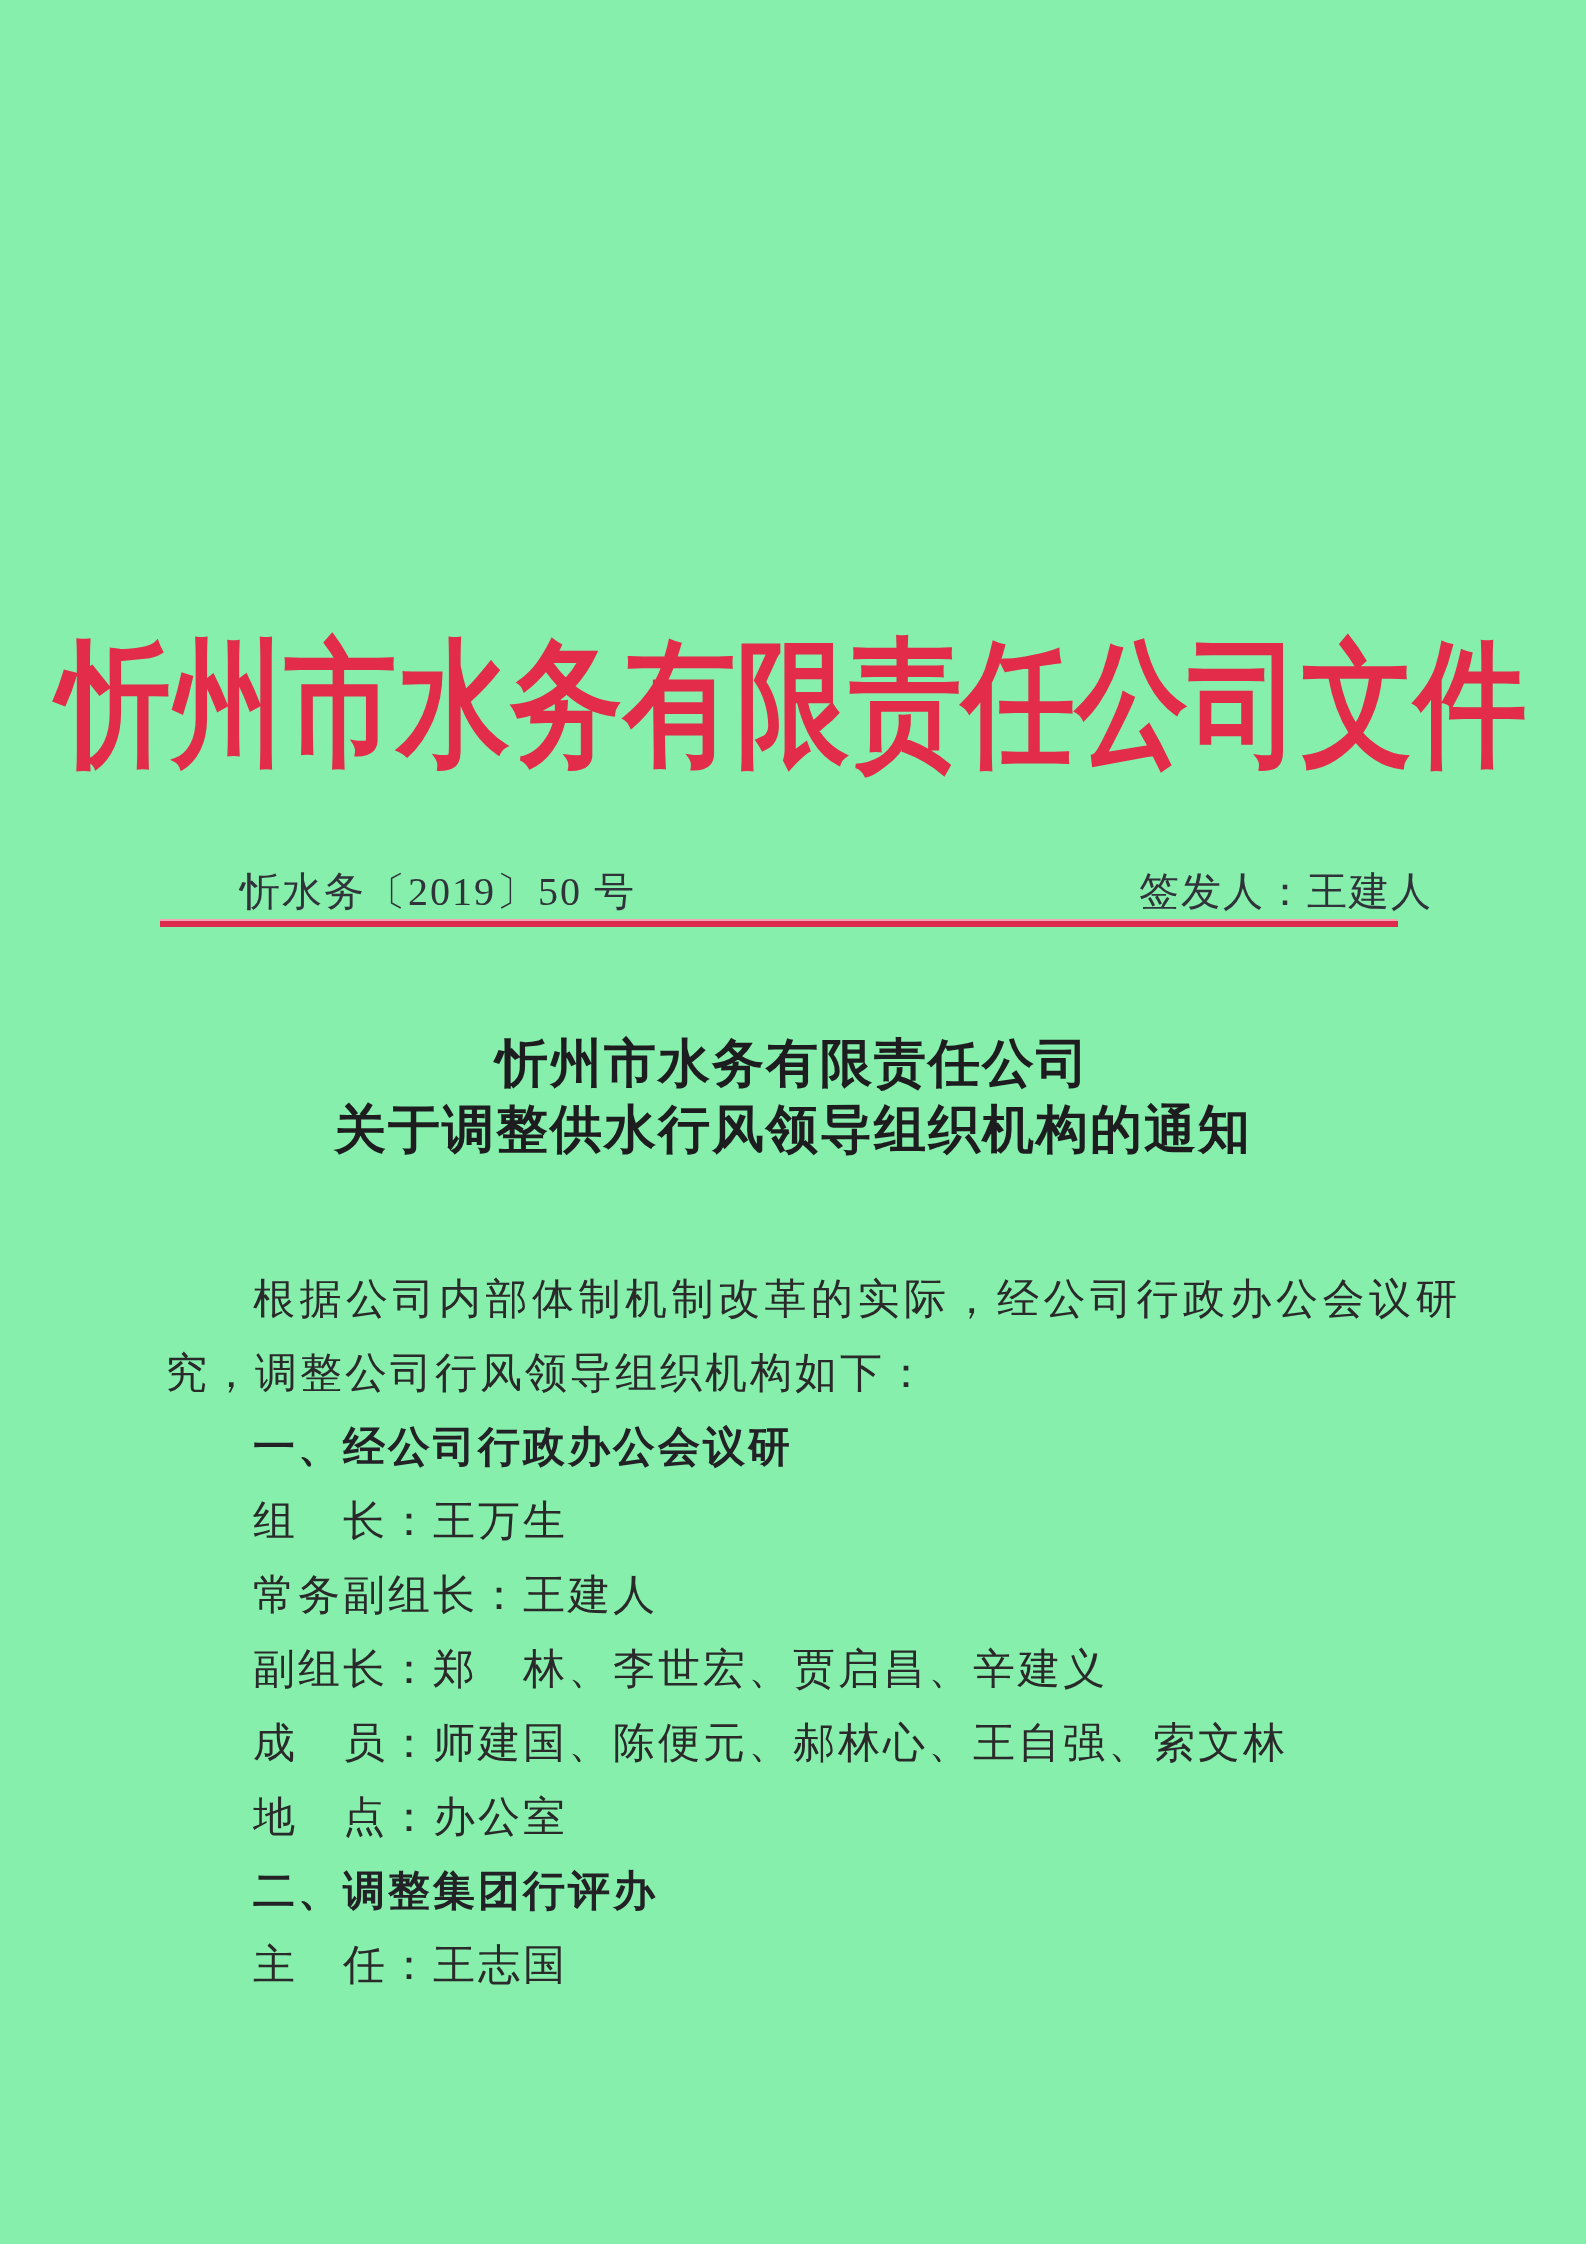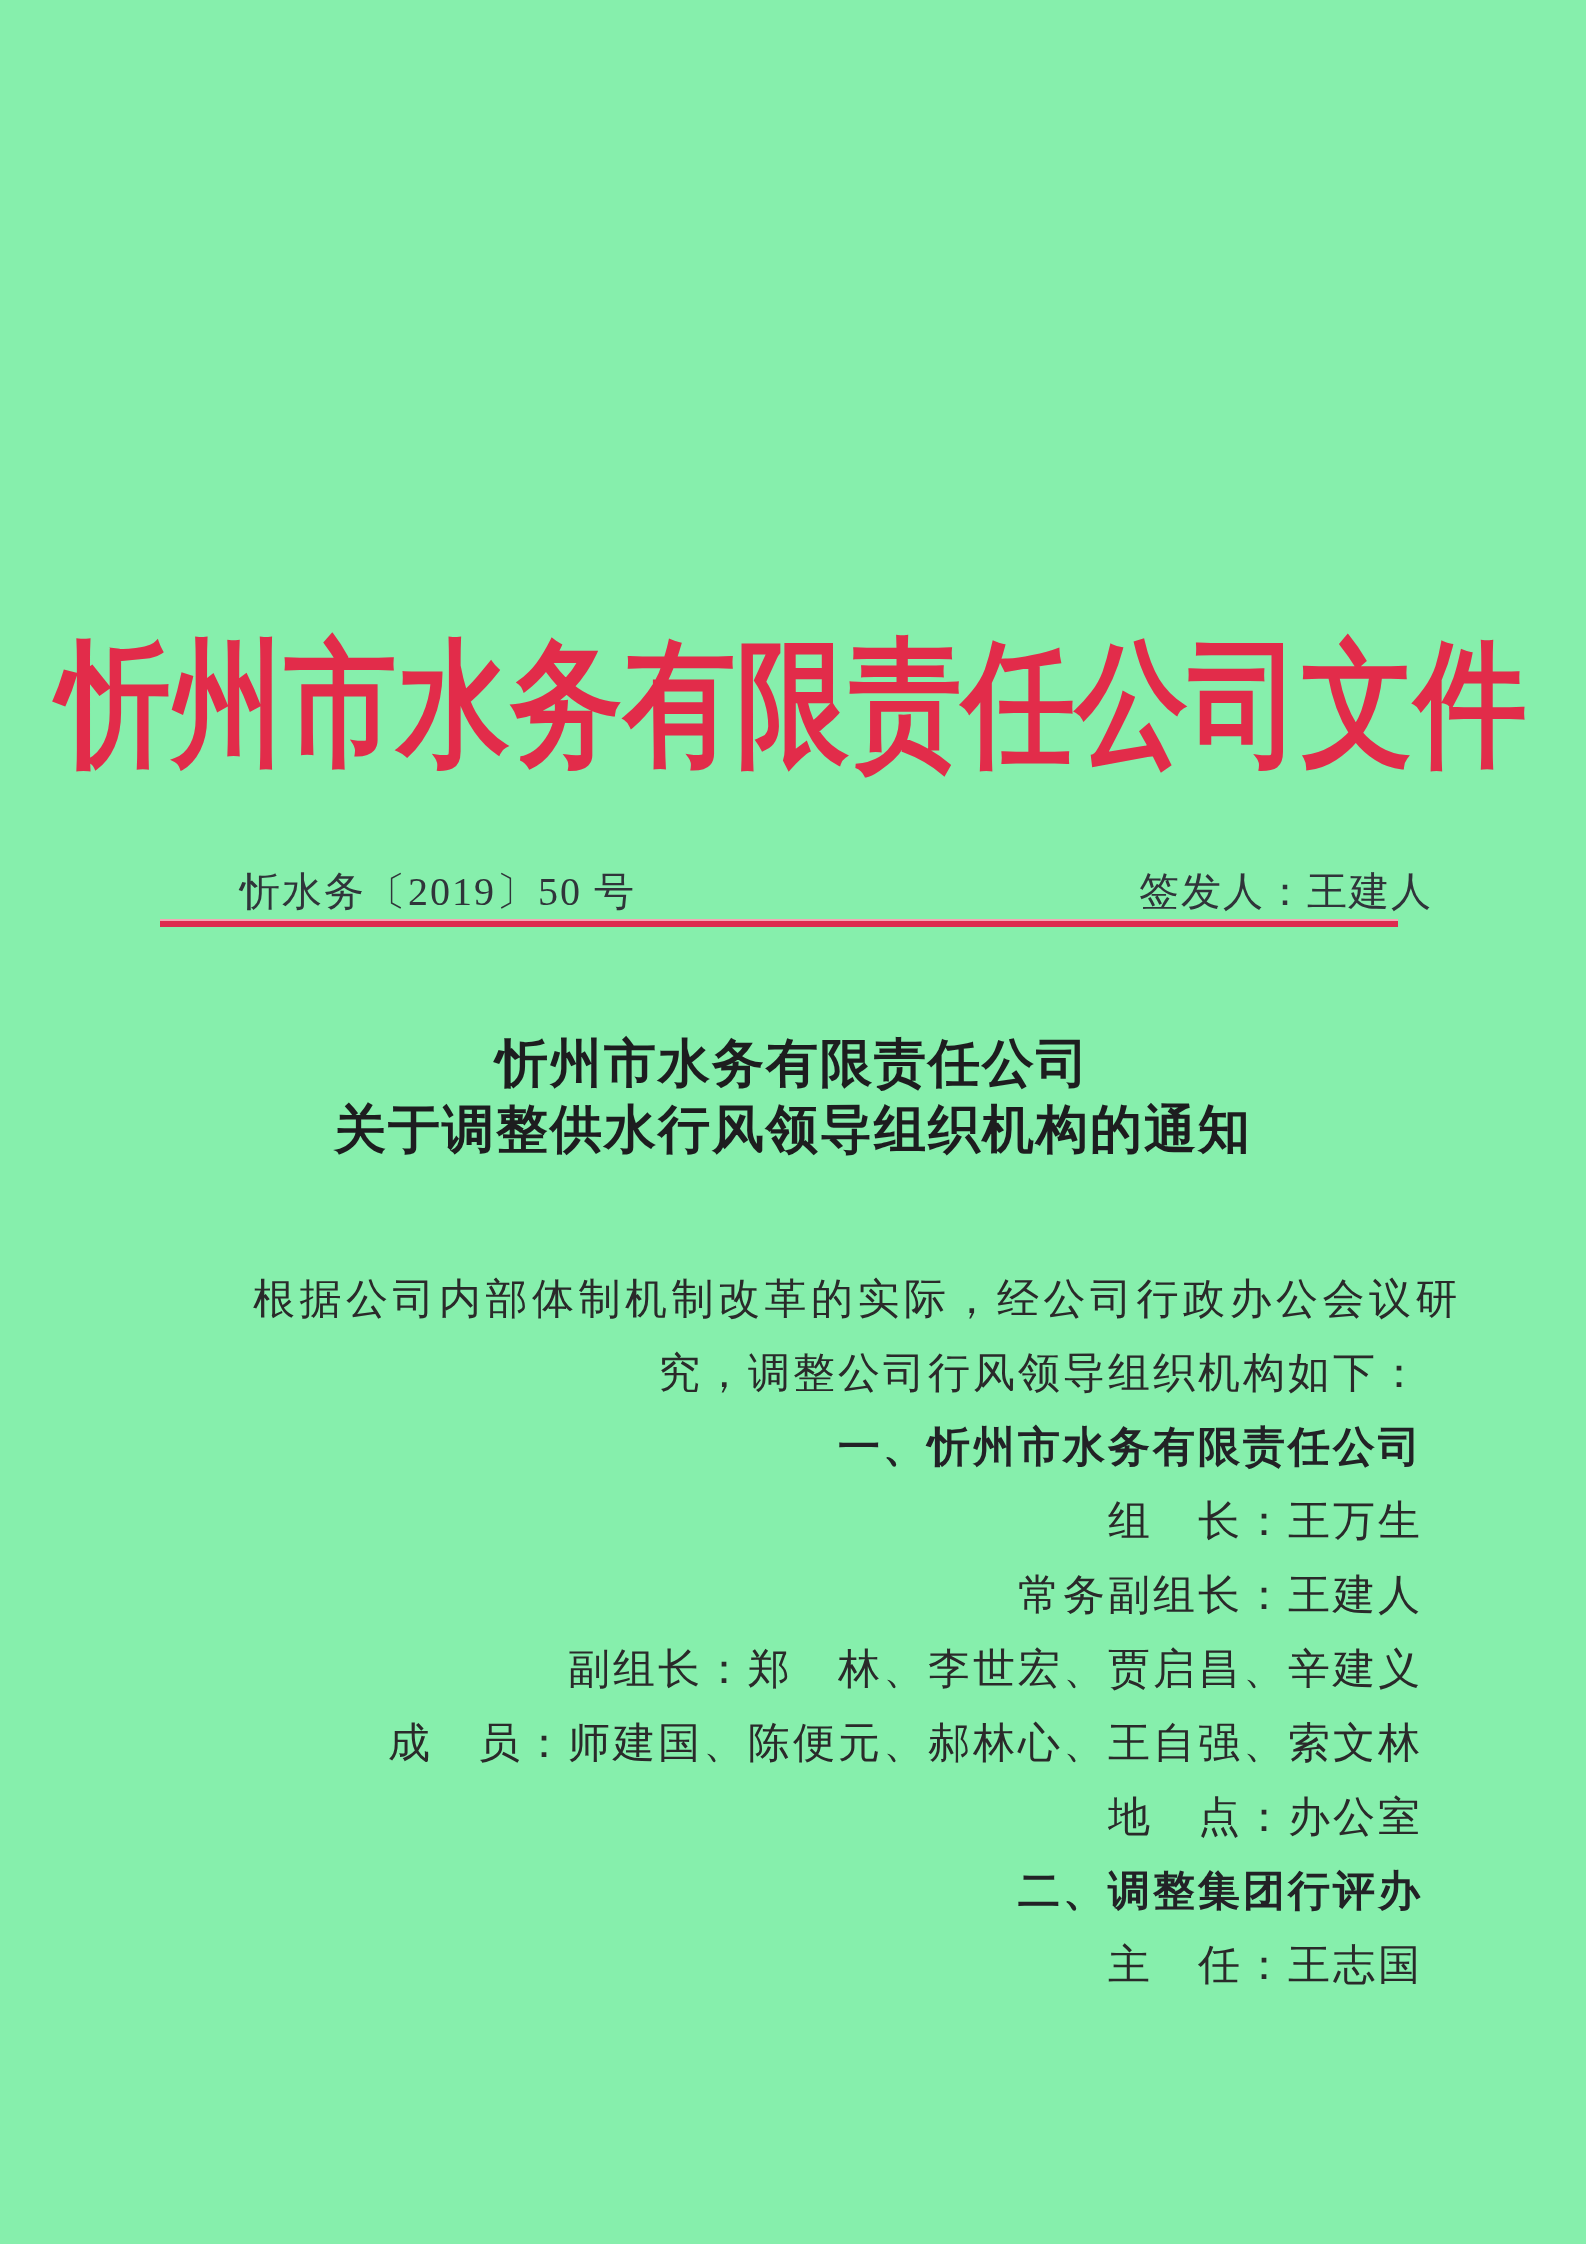--- a/index.html
+++ b/index.html
@@ -64,21 +64,21 @@
   
   .body-text{
     position:absolute;
     top:1262px;left:165px;width:1258px;
     font-size:42px;
     line-height:74px;
     letter-spacing:3px;
     color:#2a2a2a;
     white-space:nowrap;
   }
-  .body-text .line{height:74px;text-align:right;}
+  .body-text .line{height:74px;}
   .first-line{text-indent:88px;letter-spacing:4.5px;}
   .ind{padding-left:88px;}
   .sect{font-weight:bold;color:#222226;}
 </style>
 </head>
 <body>
 
 <div class="page">
 
   <div class="banner">忻州市水务有限责任公司文件</div>
@@ -91,21 +91,21 @@
   <div class="red-rule"></div>
 
   <div class="doc-title">
     <div>忻州市水务有限责任公司</div>
     <div>关于调整供水行风领导组织机构的通知</div>
   </div>
 
   <div class="body-text">
     <div class="line first-line">根据公司内部体制机制改革的实际，经公司行政办公会议研</div>
     <div class="line">究，调整公司行风领导组织机构如下：</div>
-    <div class="line ind sect">一、忻州市水务有限责任公司</div>
+    <div class="line ind sect">一、经公司行政办公会议研</div>
     <div class="line ind">组　长：王万生</div>
     <div class="line ind">常务副组长：王建人</div>
     <div class="line ind">副组长：郑　林、李世宏、贾启昌、辛建义</div>
     <div class="line ind">成　员：师建国、陈便元、郝林心、王自强、索文林</div>
     <div class="line ind">地　点：办公室</div>
     <div class="line ind sect">二、调整集团行评办</div>
     <div class="line ind">主　任：王志国</div>
   </div>
 
 </div>

